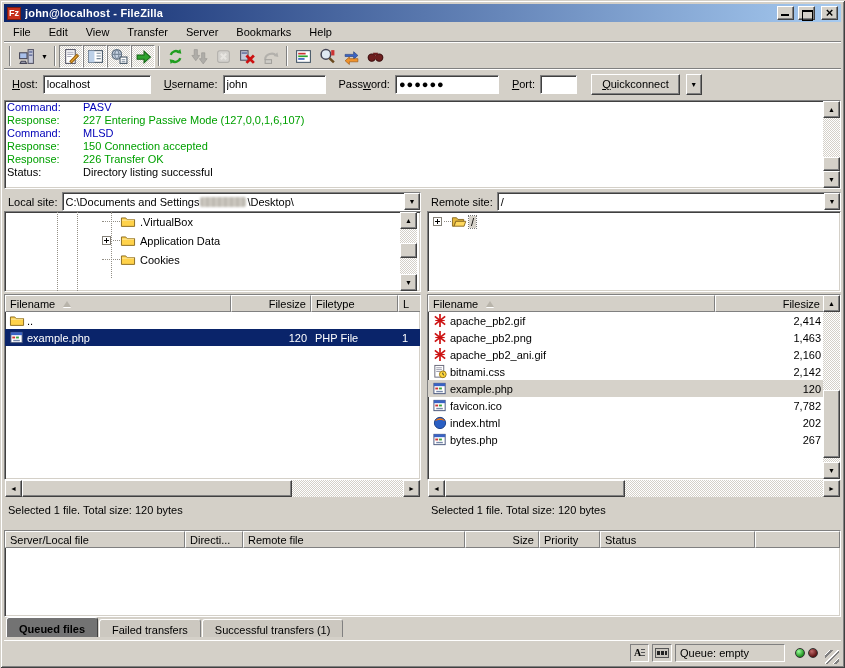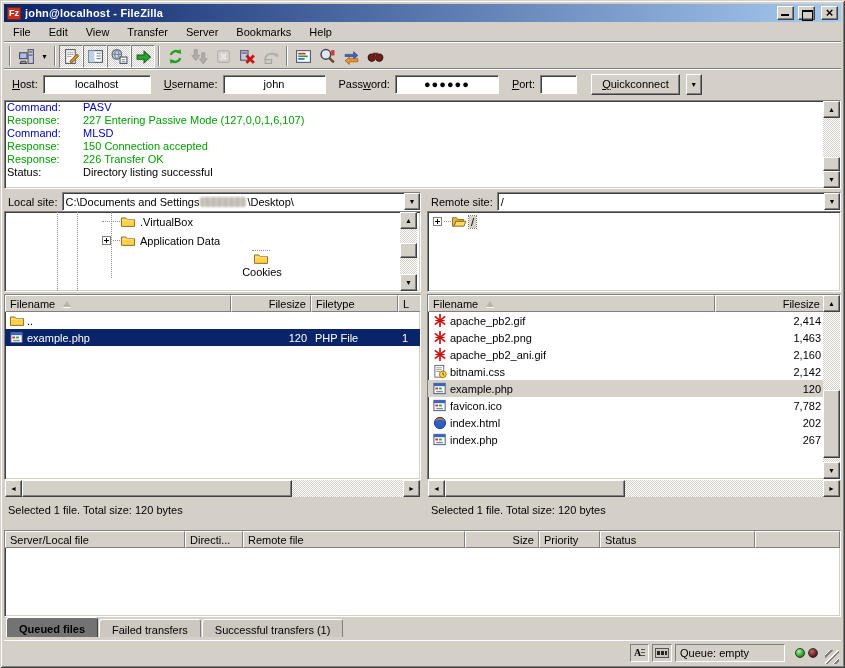--- a/index.html
+++ b/index.html
@@ -48,21 +48,21 @@
     background-image:conic-gradient(#fff 25%, var(--face) 25% 50%, #fff 50% 75%, var(--face) 75%);
     background-size:2px 2px;}
   .tool.disabled svg{filter:grayscale(1) opacity(.45);}
   .tool-drop{width:13px;height:23px;display:flex;align-items:center;justify-content:center;}
   .darr::before{content:"▼";font-size:7px;color:#000;}
   
   .quickbar{left:4px;top:70px;right:4px;height:28px;display:flex;align-items:center;padding-left:8px;gap:5px;}
   .qlabel{white-space:nowrap;}
   .tb{height:19px;background:#fff;border:1px solid;border-color:var(--sh) var(--hi) var(--hi) var(--sh);
      box-shadow:inset 1px 1px 0 var(--dk), inset -1px -1px 0 #fff;
-     font-family:"Liberation Sans",sans-serif;font-size:11px;padding:0 3px;outline:none;text-align:center;}
+     font-family:"Liberation Sans",sans-serif;font-size:11px;padding:0 3px;outline:none;}
   .qbtn{height:21px;padding:0 10px;display:flex;align-items:center;justify-content:center;}
   .qbtn-drop{width:16px;height:21px;display:flex;align-items:center;justify-content:center;margin-left:1px;}
   
   .log{left:4px;top:100px;right:4px;height:89px;overflow:hidden;}
   .log-line{display:flex;line-height:13px;padding-left:2px;white-space:nowrap;}
   .log-label{width:76px;flex:none;}
   .k-command{color:#0000b8;}
   .k-response{color:#00a000;}
   .k-status{color:#000;}
   
@@ -338,21 +338,21 @@
           <span class="expander plus"></span>
           <span class="conn" style="width: 7px;"></span>
           <span class="ficon">
             <svg viewBox="0 0 16 16" xmlns="http://www.w3.org/2000/svg">
               <path d="M1 13.2 V4.2 h4.6 l1.4 1.8 h8 v7.2 z" fill="#ffd24a" stroke="#8a6a1f"></path>
               <path d="M1.6 6.6 h12.8" stroke="#ffe9a0"></path>
             </svg>
           </span>
           <span class="tlabel">Application Data</span>
         </div>
-        <div class="trow" style="padding-left: 97px; flex-direction: column;">
+        <div class="trow" style="padding-left: 97px;">
           <span class="conn"></span>
           <span class="ficon">
             <svg viewBox="0 0 16 16" xmlns="http://www.w3.org/2000/svg">
               <path d="M1 13.2 V4.2 h4.6 l1.4 1.8 h8 v7.2 z" fill="#ffd24a" stroke="#8a6a1f"></path>
               <path d="M1.6 6.6 h12.8" stroke="#ffe9a0"></path>
             </svg>
           </span>
           <span class="tlabel">Cookies</span>
         </div>
       </div>
@@ -558,21 +558,21 @@
           <div class="fcell" style="width: 287px;">
             <span class="ficon">
               <svg viewBox="0 0 16 16" xmlns="http://www.w3.org/2000/svg">
                 <rect x="1.5" y="2.5" width="12" height="11" fill="#fff" stroke="#45547a"></rect>
                 <rect x="1.5" y="2.5" width="12" height="3" fill="#3a63c4"></rect>
                 <rect x="3" y="7" width="3" height="2" fill="#cc3333"></rect>
                 <rect x="7" y="7" width="3" height="2" fill="#3aa43a"></rect>
                 <rect x="4" y="10.5" width="7" height="1.5" fill="#7788aa"></rect>
               </svg>
             </span>
-            <span>index.php</span>
+            <span>bytes.php</span>
           </div>
           <div class="fcell r" style="width: 110px;">267</div>
         </div>
       </div>
     <div class="sb-v" style="right:0;top:0;height:184px;">
       <div class="sb-btn out up" style="top:0;"></div>
       <div class="sb-thumb out" style="top:95px;left:0;width:17px;height:68px;"></div>
       <div class="sb-btn out dn" style="bottom:0;"></div>
     </div>
   </div>

